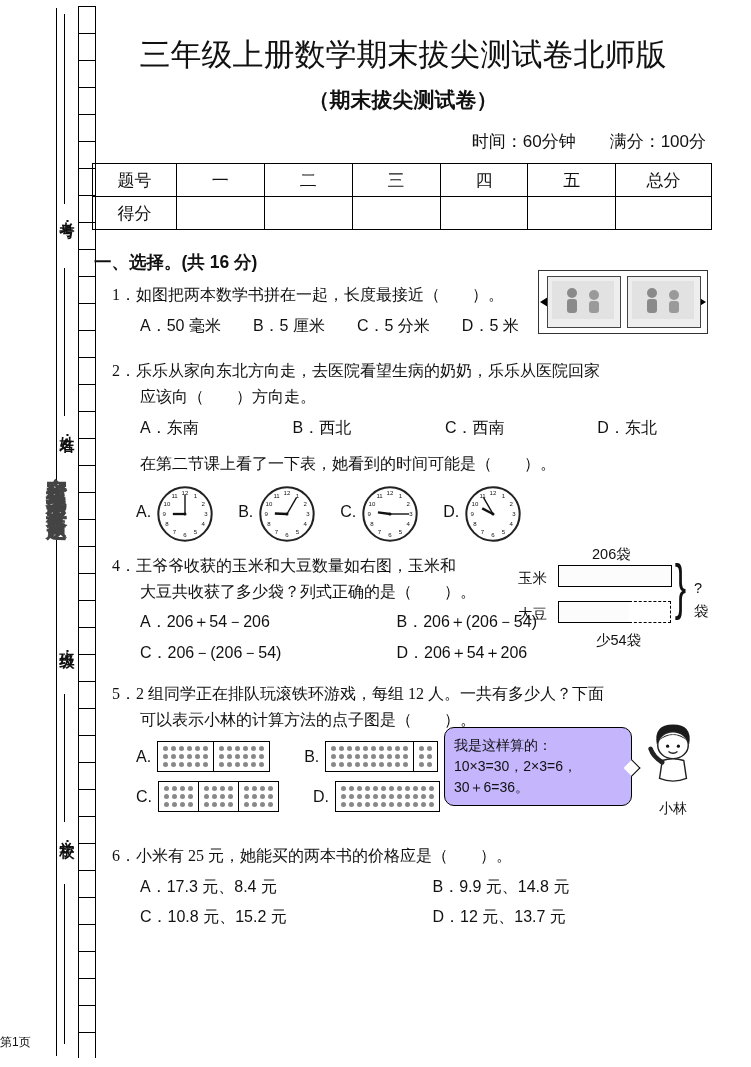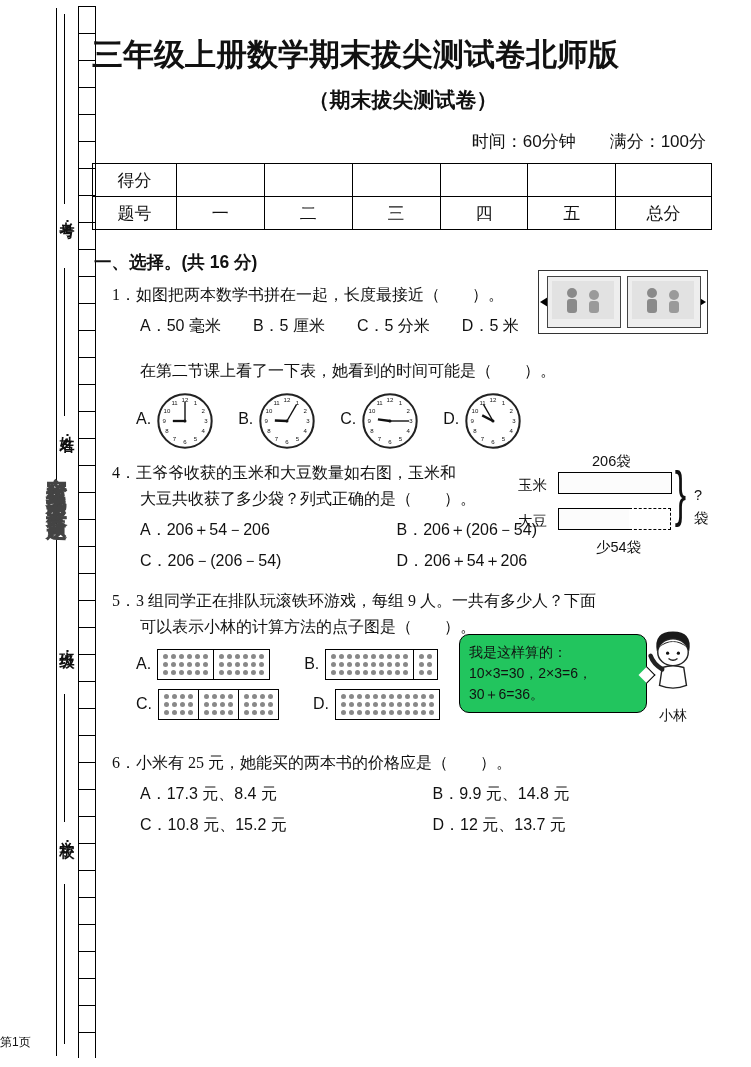--- a/index.html
+++ b/index.html
@@ -13,21 +13,21 @@
           background:repeating-linear-gradient(to bottom,#000 0 1px,transparent 1px 27px);}
   .vlabel{position:absolute;left:52px;width:24px;writing-mode:vertical-rl;text-orientation:upright;
           font-size:15px;font-weight:600;letter-spacing:2px;}
   .vblank{position:absolute;left:64px;width:0;border-left:1px solid #000;}
   .sealtext{position:absolute;left:44px;top:462px;writing-mode:vertical-rl;text-orientation:upright;
             font-size:20px;font-weight:700;letter-spacing:6px;color:#ddd;
             -webkit-text-stroke:1px #444;}
 
   
   .main{position:absolute;left:92px;top:0;width:622px;}
-  h1.title{margin:34px 0 0;font-size:31px;font-weight:700;text-align:left;white-space:nowrap;}
+  h1.title{margin:34px 0 0;font-size:31px;font-weight:400;text-align:center;white-space:nowrap;}
   h2.subtitle{margin:10px 0 0;font-size:21px;font-weight:700;text-align:center;}
   .meta{margin:16px 8px 10px 0;text-align:right;font-size:17px;}
 
   table.score{border-collapse:collapse;width:620px;margin-top:4px;}
   table.score td{border:1.5px solid #000;height:32px;text-align:center;font-size:17px;padding:0;}
   td.c0{width:84px;} td.cn{width:88px;} td.ct{width:96px;}
 
   .section-title{margin:20px 0 8px 2px;font-size:17.5px;font-weight:700;}
 
   .q{position:relative;margin:0 0 10px 20px;font-size:16px;line-height:1.62;}
@@ -63,22 +63,22 @@
   .brace{position:absolute;left:176px;top:8px;font-size:62px;line-height:66px;transform:scaleX(.55);font-weight:400;}
   .d-q{position:absolute;left:200px;top:32px;}
   .d-less{position:absolute;left:102px;top:84px;}
 
   
   .dotrow{display:flex;align-items:center;gap:34px;margin:9px 0 0 24px;}
   .dotgroup{display:flex;align-items:center;gap:7px;}
   .dotboxes{display:flex;}
   .dotbox{display:grid;grid-auto-rows:5px;row-gap:3px;column-gap:3px;padding:4px 5px;border:1px solid #000;margin-left:-1px;background:#fff;}
   .dot{width:5px;height:5px;border-radius:50%;background:#888;}
-  .bubble{position:absolute;right:67px;top:46px;width:168px;border:1.5px solid #000;border-radius:10px;
-          padding:7px 9px;font-size:14px;line-height:1.5;background:#22c55e;z-index:2;margin-left:40px;}
+  .bubble{position:absolute;right:82px;top:46px;width:168px;border:1.5px solid #000;border-radius:10px;
+          padding:7px 9px;font-size:14px;line-height:1.5;background:#c4b5fd;z-index:2;margin-left:40px;}
   .bubble::after{content:"";position:absolute;right:-7px;top:34px;width:11px;height:11px;background:#fff;
           border-right:1.5px solid #000;border-top:1.5px solid #000;transform:rotate(45deg);}
   .boy{position:absolute;right:10px;top:40px;width:62px;text-align:center;}
   .boyname{font-size:14px;margin-top:-2px;}
 
   .footer{position:absolute;left:0;right:0;bottom:16px;text-align:left;font-size:12px;}
 </style>
 </head>
 <body>
 
@@ -102,36 +102,36 @@
 
   <div class="main">
 
     <h1 class="title">三年级上册数学期末拔尖测试卷北师版</h1>
     <h2 class="subtitle">（期末拔尖测试卷）</h2>
     <div class="meta">时间：60分钟　　满分：100分</div>
 
     <table class="score">
       <tbody>
           <tr>
+        <td class="c0">题号</td>
+        <td class="cn">一</td>
+        <td class="cn">二</td>
+        <td class="cn">三</td>
+        <td class="cn">四</td>
+        <td class="cn">五</td>
+        <td class="ct">总分</td>
+      </tr>
+      <tr>
         <td>得分</td>
         <td></td>
         <td></td>
         <td></td>
         <td></td>
         <td></td>
         <td></td>
-      </tr>
-      <tr>
-        <td class="c0">题号</td>
-        <td class="cn">一</td>
-        <td class="cn">二</td>
-        <td class="cn">三</td>
-        <td class="cn">四</td>
-        <td class="cn">五</td>
-        <td class="ct">总分</td>
       </tr>
     </tbody>
       </table>
 
     <div class="section-title">一、选择。(共 16 分)</div>
 
     <div class="q" style="min-height:66px">
       <div class="qline">1．如图把两本数学书拼在一起，长度最接近（　　）。</div>
       <div class="opts">A．50 毫米　　B．5 厘米　　C．5 分米　　D．5 米</div>
       <div class="bookfig">
@@ -151,20 +151,30 @@
             <rect x="4" y="4" width="62" height="38" fill="#e2e2e2"></rect>
             <circle cx="24" cy="16" r="5" fill="#8a8a8a"></circle>
               <rect x="19" y="22" width="10" height="14" rx="3" fill="#8a8a8a"></rect>
             <circle cx="46" cy="18" r="5" fill="#9a9a9a"></circle>
               <rect x="41" y="24" width="10" height="12" rx="3" fill="#9a9a9a"></rect>
           </svg>
         </div>
       </div>
     </div>
 
+    <div class="q">
+      <div class="qline">2．乐乐从家向东北方向走，去医院看望生病的奶奶，乐乐从医院回家</div>
+      <div class="qline cont">应该向（　　）方向走。</div>
+      <div class="opts optcols">
+        <span>A．东南</span>
+        <span>B．西北</span>
+        <span>C．西南</span>
+        <span>D．东北</span>
+      </div>
+    </div>
 
     <div class="q">
       <div class="qline cont">在第二节课上看了一下表，她看到的时间可能是（　　）。</div>
       <div class="clockrow">
         <div class="clockitem">
           <span class="clabel">A.</span>
           <span>
               <svg viewBox="0 0 100 100" class="clock-svg">
                 <circle cx="50" cy="50" r="46" fill="#fff" stroke="#222" stroke-width="3.5"></circle>
                 <text x="68" y="22.323085463760208" font-size="10.5" text-anchor="middle" fill="#111" font-family="Liberation Sans, sans-serif">1</text>
@@ -275,21 +285,21 @@
         <div class="d-lab-soy">大豆</div>
         <div class="bar-soy"></div>
         <div class="bar-dash"></div>
         <div class="brace">}</div>
         <div class="d-q">?袋</div>
         <div class="d-less">少54袋</div>
       </div>
     </div>
 
     <div class="q" style="min-height:152px">
-      <div class="qline">5．3 组同学正在排队玩滚铁环游戏，每组 9 人。一共有多少人？下面</div>
+      <div class="qline">5．2 组同学正在排队玩滚铁环游戏，每组 12 人。一共有多少人？下面</div>
       <div class="qline cont">可以表示小林的计算方法的点子图是（　　）。</div>
       <div class="dotrow">
         <div class="dotgroup">
           <span>A.</span>
           <span class="dotboxes">
               <div class="dotbox" style="grid-template-columns: repeat(6, 5px);">
                 <span class="dot"></span>
                 <span class="dot"></span>
                 <span class="dot"></span>
                 <span class="dot"></span>

